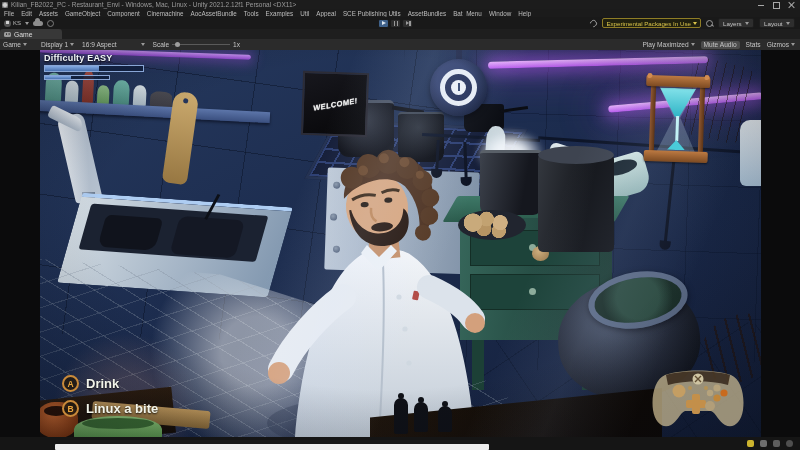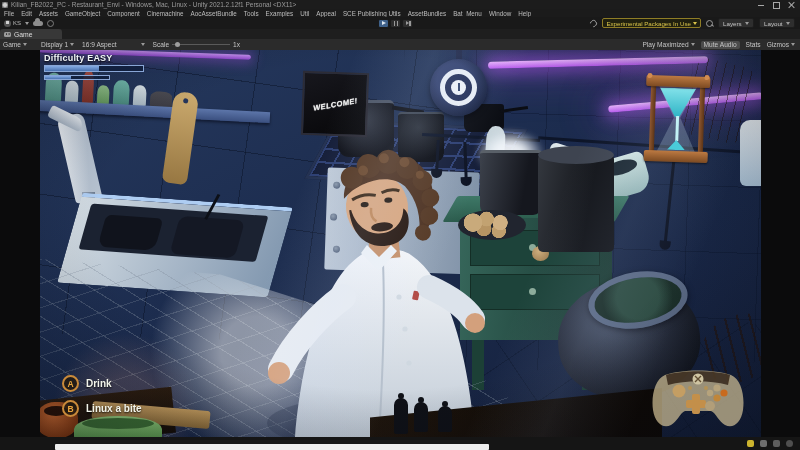--- a/index.html
+++ b/index.html
@@ -248,21 +248,21 @@
     clip-path:polygon(2% 0,98% 0,58% 48%,98% 100%,2% 100%,42% 48%);}
   .hg-sand{position:absolute;left:11px;top:12px;width:36px;height:29px;
     background:linear-gradient(#83e2ea,#2fb4c6);clip-path:polygon(0 0,100% 0,56% 100%,44% 100%);}
   .hg-stream{position:absolute;left:27.5px;top:40px;width:3px;height:25px;background:#c2f1f5;}
   .hg-pile{position:absolute;left:20px;top:64px;width:18px;height:10px;background:#4accd9;
     clip-path:polygon(50% 0,100% 100%,0 100%);}
   .prompt{position:absolute;display:flex;align-items:center;gap:7px;z-index:10;}
   .prompt-badge{width:17px;height:17px;border-radius:50%;background:rgba(34,26,16,.85);
     border:2px solid #c98a3a;box-sizing:border-box;color:#e8a53e;font-size:8.5px;font-weight:bold;
     display:flex;align-items:center;justify-content:center;}
-  .prompt-label{color:#f2f4ea;font-size:10px;font-weight:bold;text-shadow:0 1px 2px rgba(0,0,0,.9);text-align:right;}
+  .prompt-label{color:#f2f4ea;font-size:13px;font-weight:bold;text-shadow:0 1px 2px rgba(0,0,0,.9);text-align:right;}
   .gamepad{left:610px;top:316px;width:96px;height:66px;z-index:10;opacity:.88;}
 </style>
 </head>
 <body>
 
 <div class="app">
 
   <div class="titlebar">
     <div class="u-logo"></div>
     <span>Kilian_FB2022_PC - Restaurant_Envi - Windows, Mac, Linux - Unity 2021.2.12f1 Personal &lt;DX11&gt;</span>

